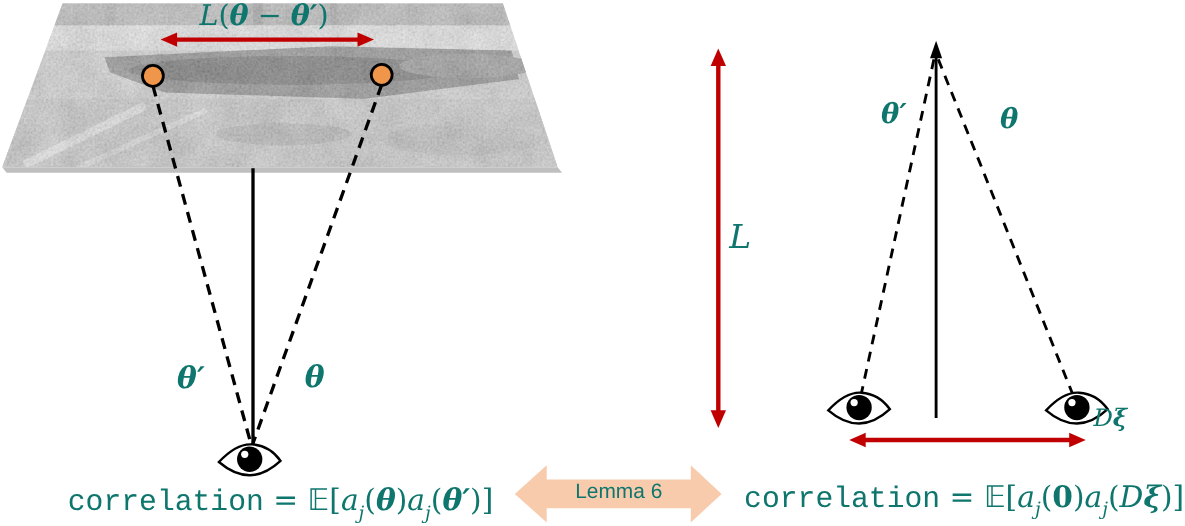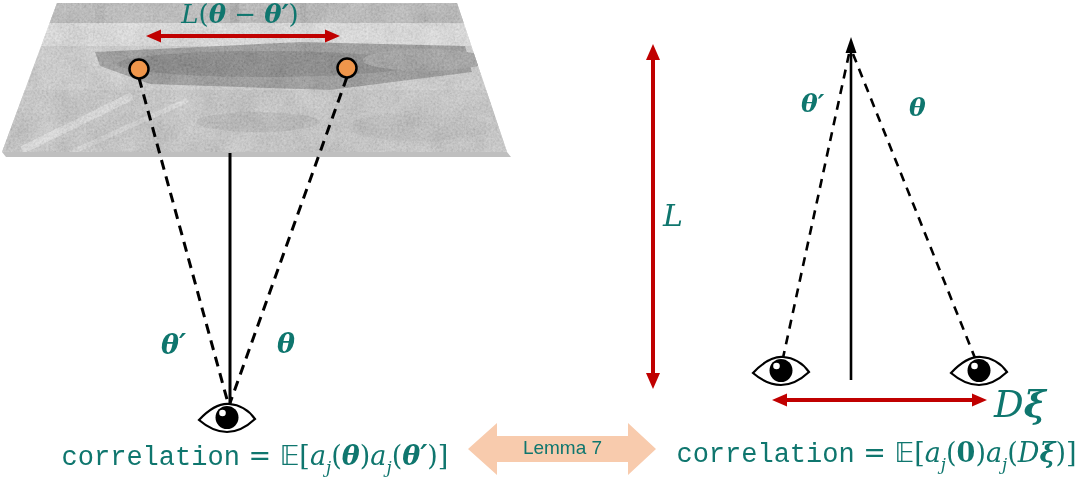--- a/index.html
+++ b/index.html
@@ -117,21 +117,21 @@
     <polygon class="lemma" points="468,449 497,423 497,436 628,436 628,423 656,449 628,475 628,462 497,462 497,475"></polygon>
   </svg>
 
   <div class="lbl center" style="left:150px;top:0px;width:180px;font-size:26px;"><span class="m-it">L</span><span class="m-rm">(</span><span class="m-bi">θ</span><span class="m-rm"> − </span><span class="m-bi">θ′</span><span class="m-rm">)</span></div>
 
   <div class="lbl" style="left:161px;top:330px;font-size:27px;"><span class="m-bi">θ′</span></div>
   <div class="lbl" style="left:277px;top:329px;font-size:27px;"><span class="m-bi">θ</span></div>
 
   <div class="lbl center" style="left:55px;top:441px;width:400px;font-size:27px;"><span class="m-sf">correlation</span><span class="m-rm"> = </span><span class="m-bb">𝔼</span><span class="m-rm">[</span><span class="m-it">a</span><span class="m-sub">j</span><span class="m-rm">(</span><span class="m-bi">θ</span><span class="m-rm">)</span><span class="m-it">a</span><span class="m-sub">j</span><span class="m-rm">(</span><span class="m-bi">θ′</span><span class="m-rm">)]</span></div>
 
-  <div class="lbl center" style="left:497px;top:438px;width:131px;font-size:19px;">Lemma 7</div>
+  <div class="lbl center" style="left:497px;top:438px;width:131px;font-size:19px;">Lemma 6</div>
 
   <div class="lbl" style="left:663px;top:199px;font-size:30px;"><span class="m-it">L</span></div>
   <div class="lbl" style="left:801px;top:90px;font-size:25px;"><span class="m-bi">θ′</span></div>
   <div class="lbl" style="left:909px;top:94px;font-size:25px;"><span class="m-bi">θ</span></div>
-  <div class="lbl" style="left:994px;top:384px;font-size:37px;"><span class="m-it">D</span><span class="m-bi">ξ</span></div>
+  <div class="lbl" style="left:994px;top:368px;font-size:22px;"><span class="m-it">D</span><span class="m-bi">ξ</span></div>
 
   <div class="lbl center" style="left:676px;top:438px;width:401px;font-size:27px;"><span class="m-sf">correlation</span><span class="m-rm"> = </span><span class="m-bb">𝔼</span><span class="m-rm">[</span><span class="m-it">a</span><span class="m-sub">j</span><span class="m-rm">(</span><span class="m-bf">0</span><span class="m-rm">)</span><span class="m-it">a</span><span class="m-sub">j</span><span class="m-rm">(</span><span class="m-it">D</span><span class="m-bi">ξ</span><span class="m-rm">)]</span></div>
 </div>
 
 </body></html>

